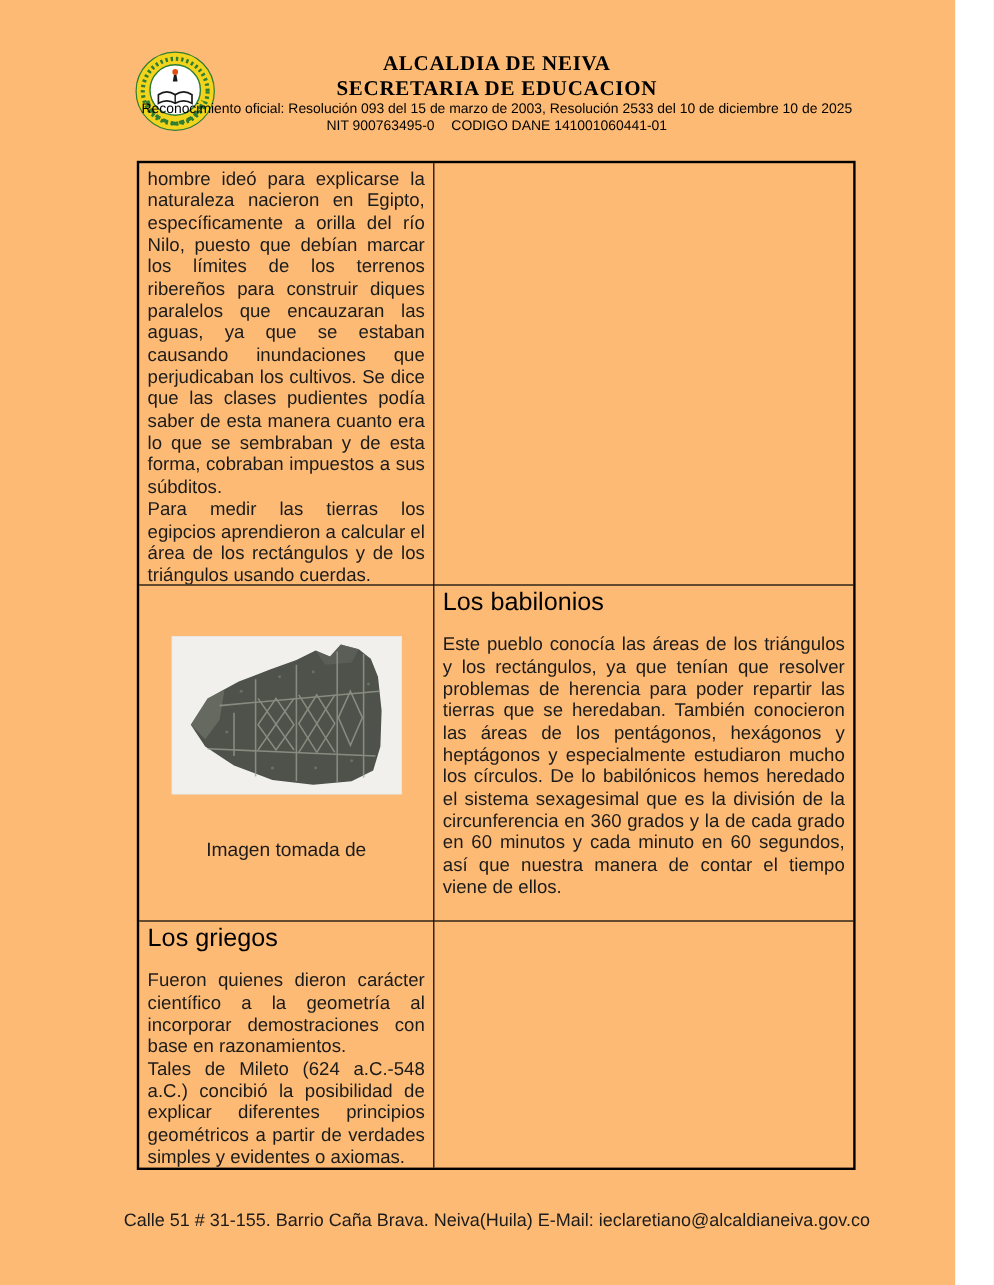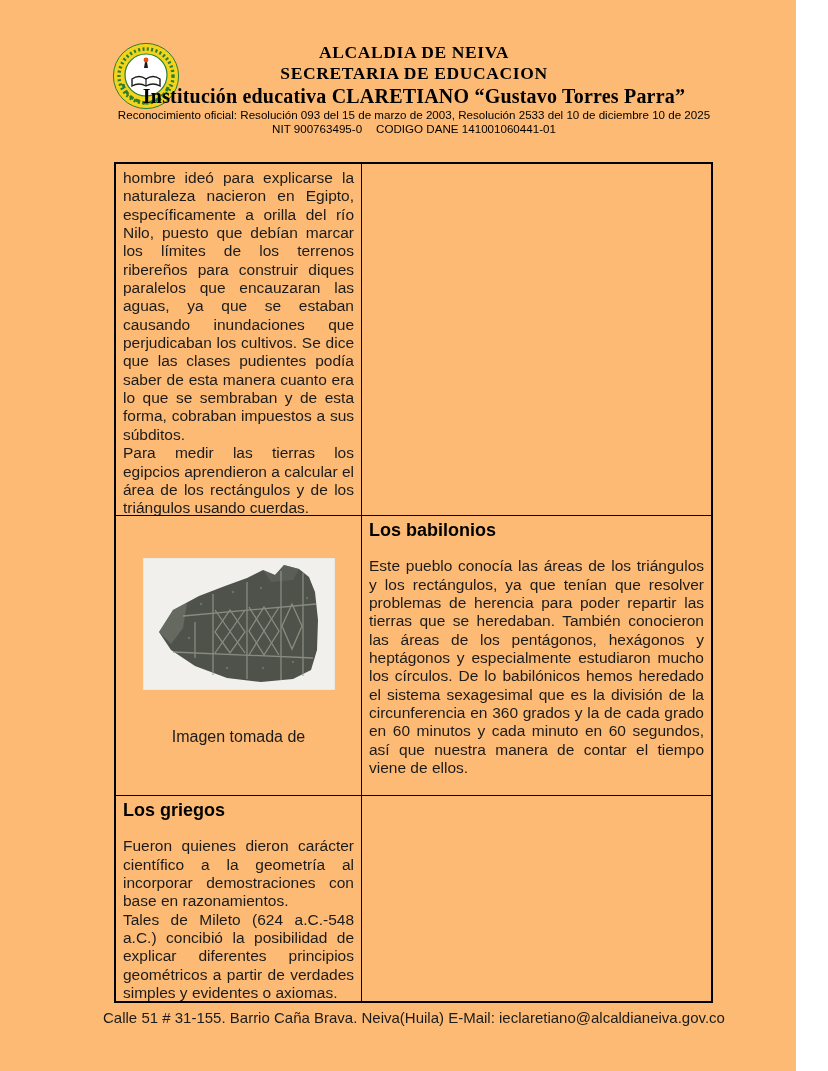--- a/index.html
+++ b/index.html
@@ -38,32 +38,31 @@
   .crest .flame { fill: #e05010; }
   .crest .figure { fill: #1a1a1a; }
 
   
   .doc-table {
     position: absolute; left: 114px; top: 134px; width: 599px; height: 841px;
     border: 2px solid #000;
     display: grid;
     grid-template-columns: 246px 1fr;
     grid-template-rows: 352px 280px 1fr;
-    margin-top: 28px;
   }
   .cell { padding: 5px 7px 4px 7px; overflow: hidden; }
   .c-left { border-right: 1.6px solid #000; }
   .r-top { border-bottom: 1.6px solid #000; }
 
   .body-text {
     font-size: 15.5px; line-height: 18.35px; color: #1b1b1b;
     text-align: justify; text-justify: inter-word;
   }
   .body-text p { margin: 0; }
-  .cell-heading { font-size: 18px; line-height: 18.35px; font-weight: 700; color: #000; margin-bottom: 18px; }
+  .cell-heading { font-size: 21px; line-height: 18.35px; font-weight: 400; color: #000; margin-bottom: 18px; }
 
   
   .figure-cell { display: flex; flex-direction: column; align-items: center; padding-top: 42px; gap: 32px; }
   .tablet-photo { width: 192px; height: 132px; display: block; }
   .fig-caption { margin-top: 5px; text-align: center; font-size: 16px; line-height: 19.5px; color: #1b1b1b; width: 100%; }
   .fig-link { color: var(--link, #0563c1); text-decoration: underline; word-break: break-all; display: inline-block; width: 238px; }
 
   
   .footer {
     position: absolute; left: 0; top: 1009px; width: 828px;
@@ -84,21 +83,20 @@
       <path class="figure" d="M33,20 l2,0 l1,6 l-4,0 Z"></path>
       <circle class="flame" cx="34" cy="18" r="2.4"></circle>
       <path class="book" d="M20,37 Q27,32 34,37 Q41,32 48,37 L48,44 Q41,40 34,44 Q27,40 20,44 Z"></path>
       <path d="M34,37 L34,44" stroke="#1a1a1a" stroke-width="1.2"></path>
     </svg>
   </div>
 
   <div class="hdr">
     <div class="t1">ALCALDIA DE NEIVA</div>
     <div class="t1">SECRETARIA DE EDUCACION</div>
-    <div class="t3">Institución educativa CLARETIANO “Gustavo Torres Parra”</div>
     <div class="small">Reconocimiento oficial: Resolución 093 del 15 de marzo de 2003, Resolución 2533 del 10 de diciembre 10 de 2025</div>
     <div class="small nitline">
       <span>NIT 900763495-0</span>
       <span>CODIGO DANE 141001060441-01</span>
     </div>
   </div>
 
   <div class="doc-table">
 
     <div class="cell c-left r-top body-text">

